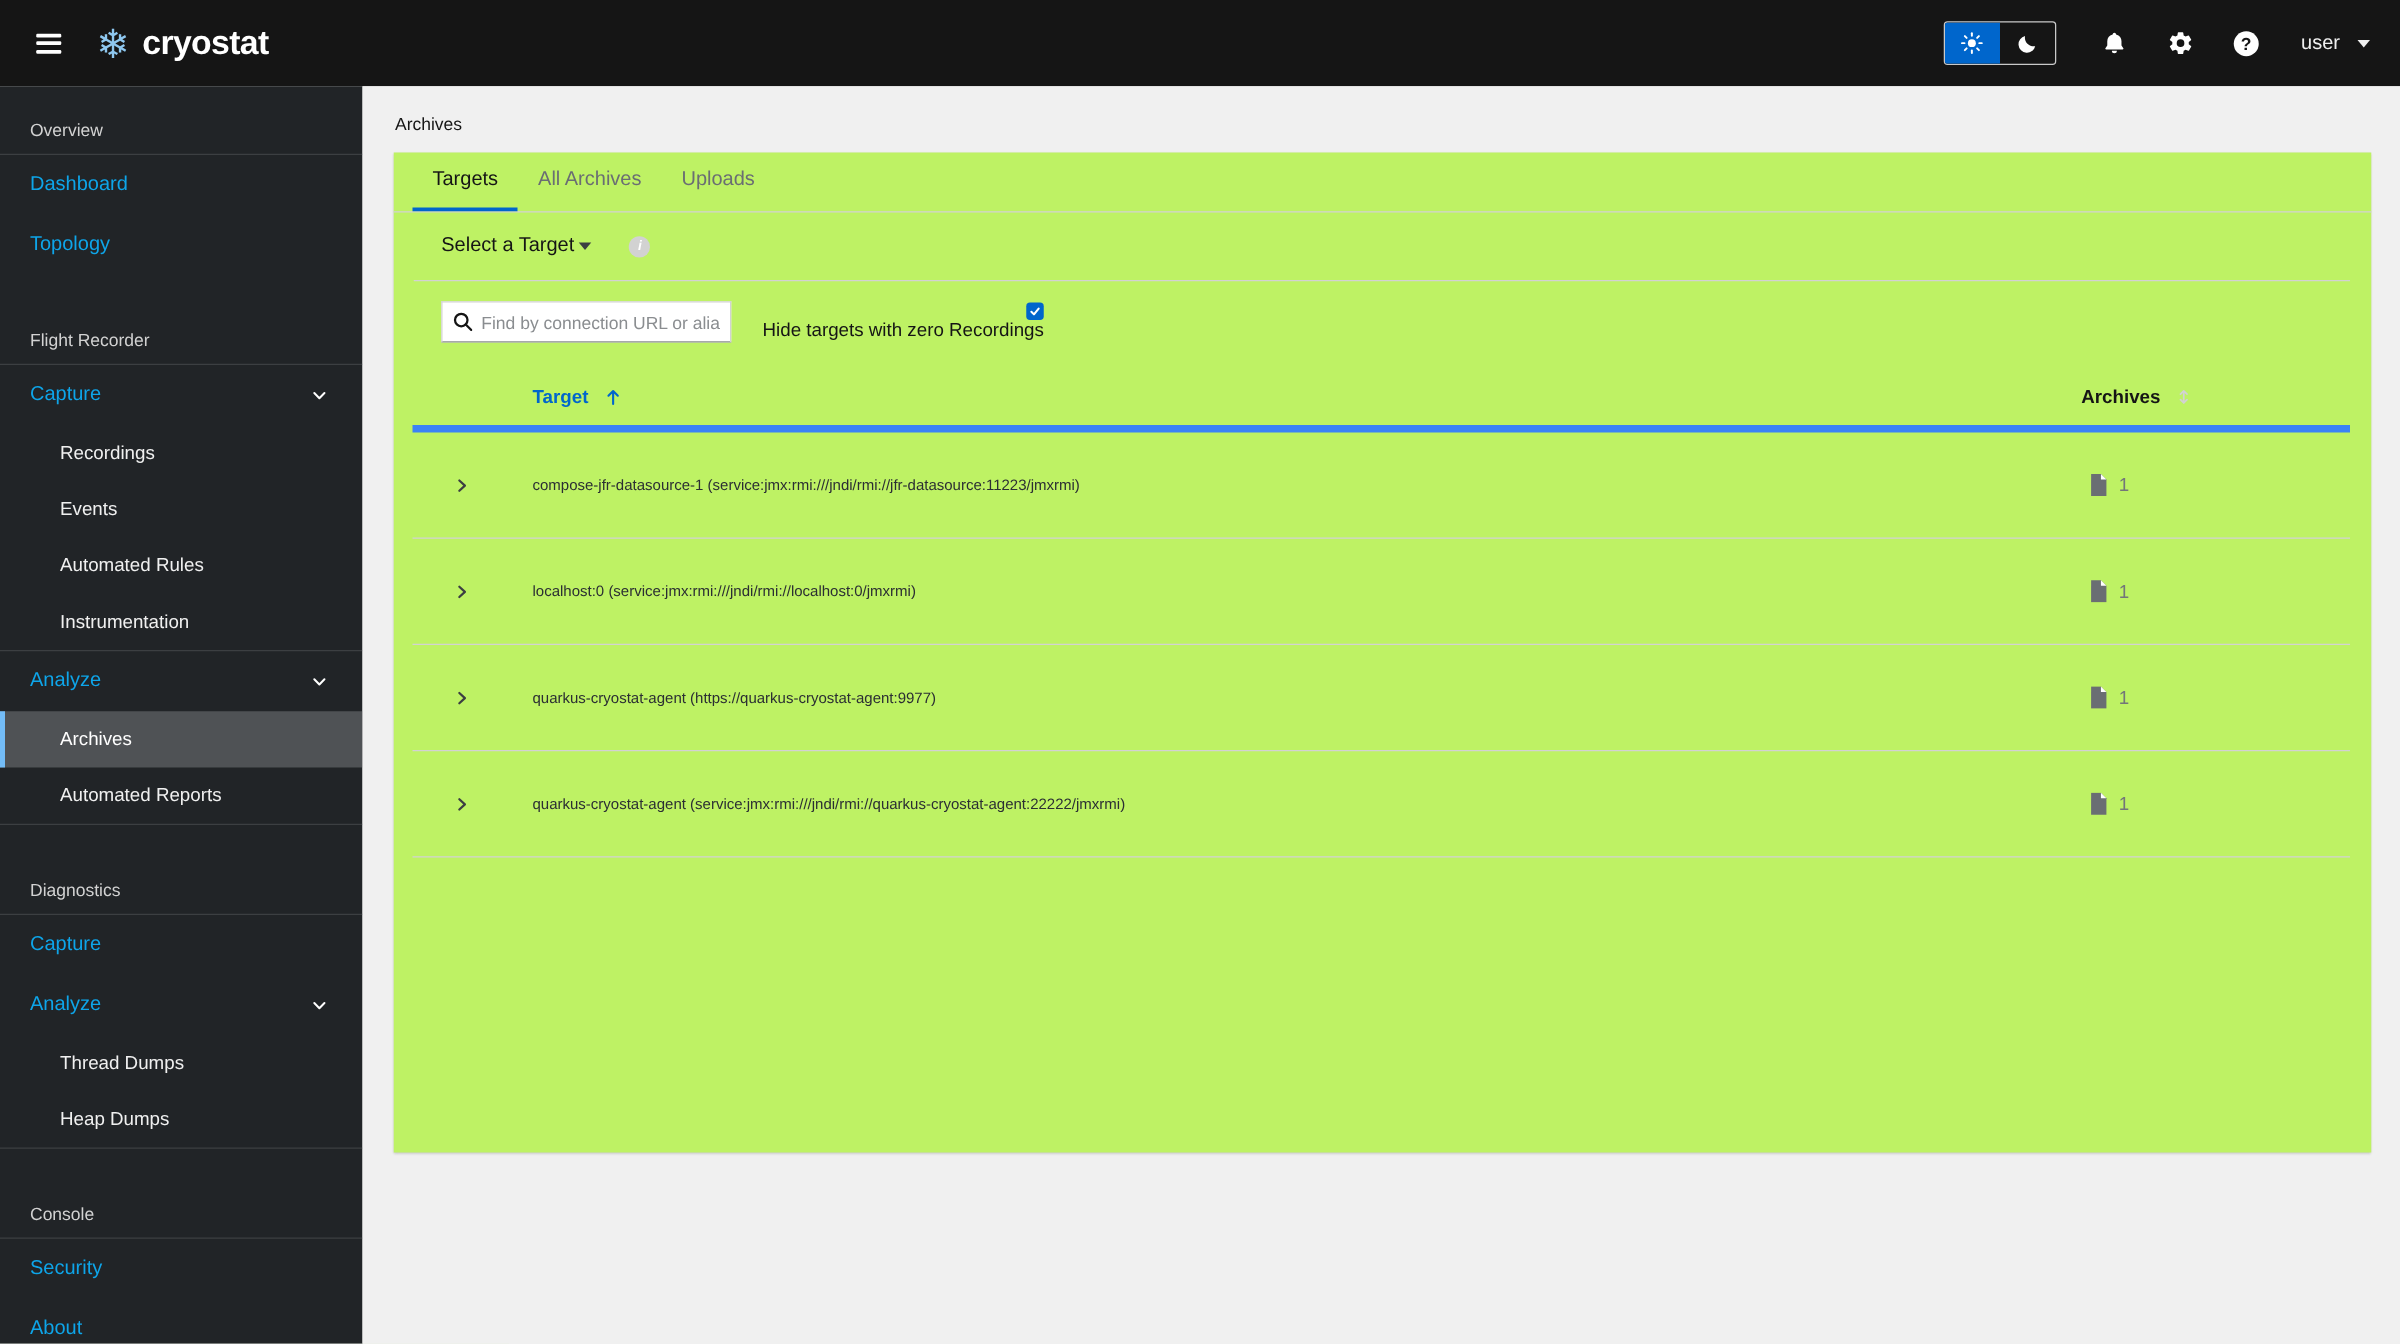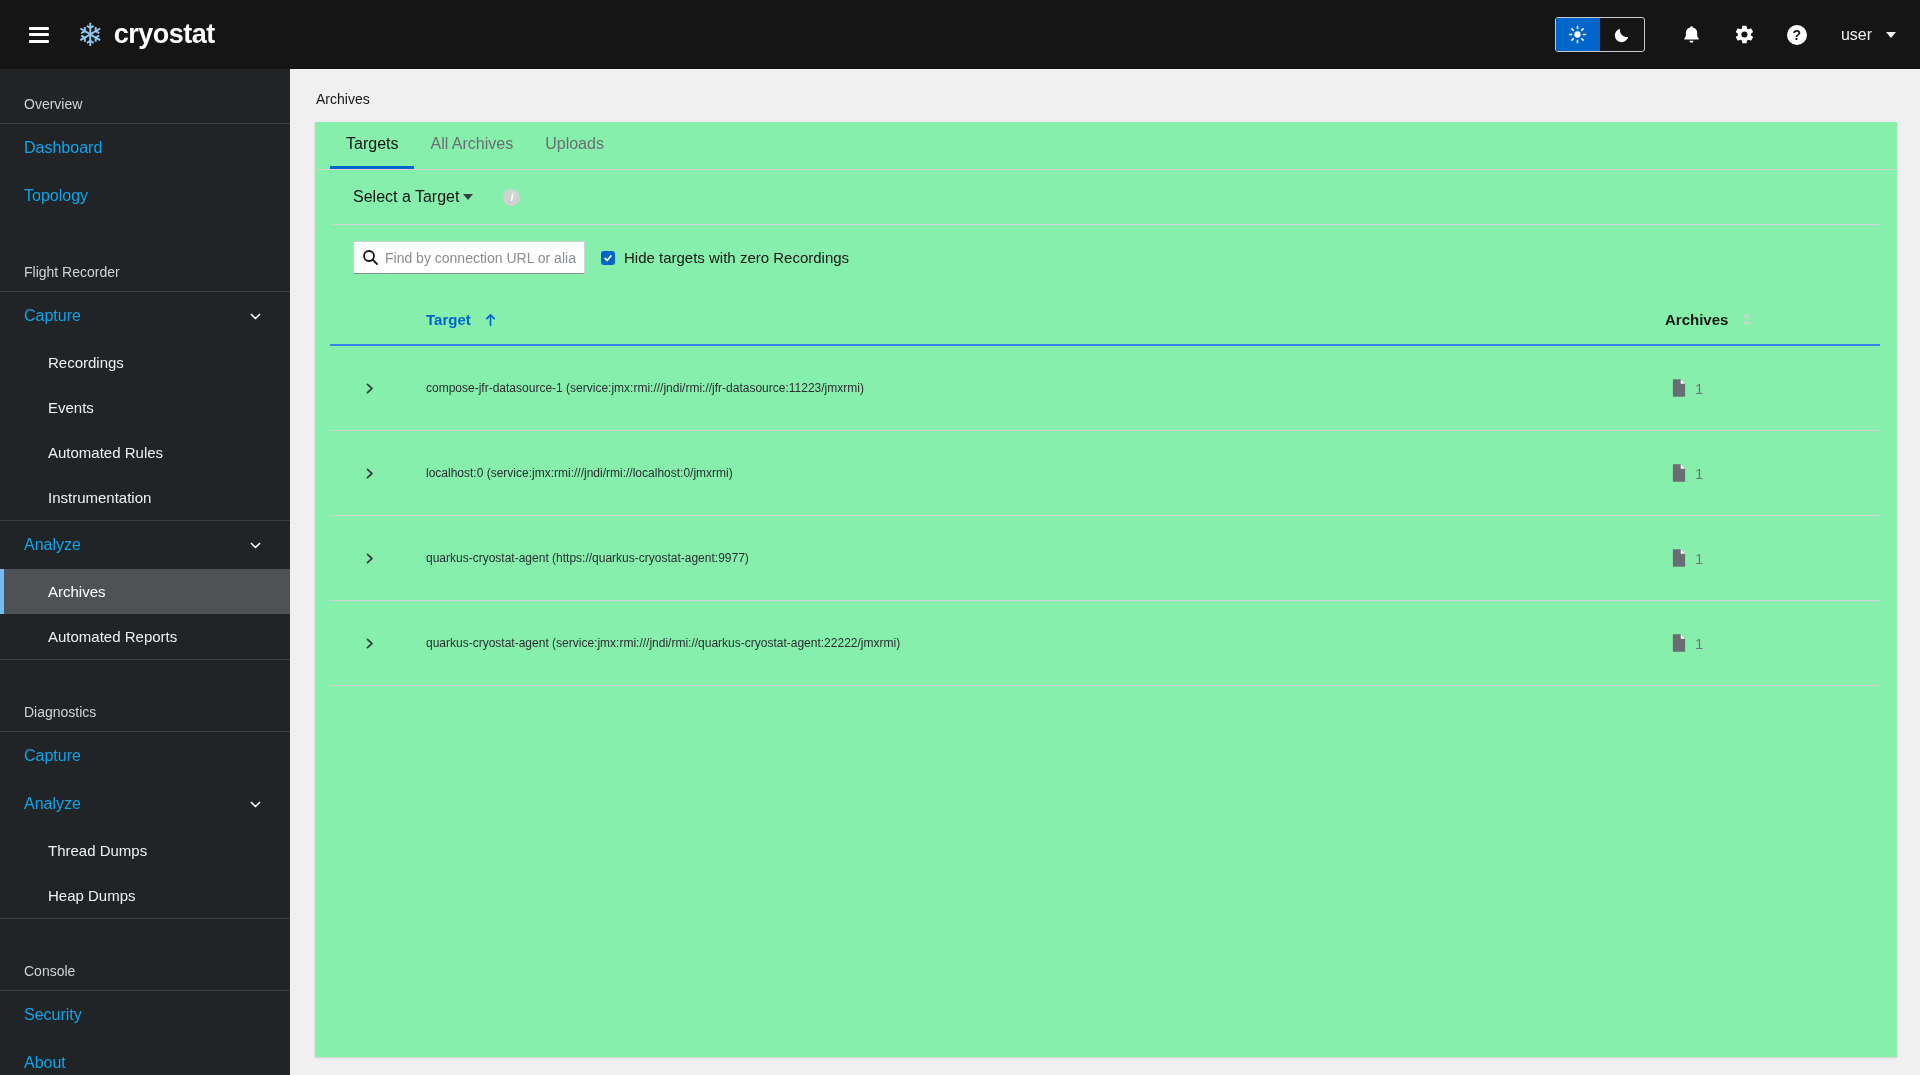--- a/index.html
+++ b/index.html
@@ -33,44 +33,44 @@
   .nav-divider { border:none; border-top:1px solid #3c3f42; margin-top:9px; }
   .nav-divider.tight { margin-top:0; }
   .nav-item { display:flex; align-items:center; height:48px; padding:0 28px 0 24px; font-size:16px; color:#0ea5e9; cursor:pointer; }
   .nav-item .grow { flex:1; }
   .nav-subitem { display:flex; align-items:center; height:45px; padding-left:48px; font-size:15px; color:#f0f0f0; cursor:pointer; }
   .nav-subitem.active { background:#4f5255; border-left:4px solid #73bcf7; padding-left:44px; color:#fff; }
   .nav-chevron { flex:none; }
 
   
   .breadcrumb { padding:22px 0 0 26px; font-size:14px; color:#151515; height:53px; }
-  .card { margin:0 23px 0 25px; background:#86efac; height:935px; box-shadow:0 1px 2px rgba(3,3,3,.12), 0 0 2px rgba(3,3,3,.06); }
+  .card { margin:0 23px 0 25px; background:#bef264; height:800px; box-shadow:0 1px 2px rgba(3,3,3,.12), 0 0 2px rgba(3,3,3,.06); }
 
   .tabs { display:flex; padding-left:15px; border-bottom:1px solid #d2d2d2; height:48px; }
   .tab { background:none; border:none; cursor:pointer; font-size:16px; color:#6a6e73; padding:0 16px; border-bottom:3px solid transparent; font-family:inherit; }
   .tab.active { color:#151515; border-bottom-color:#0066cc; }
 
   .select-row-wrap { margin:0 17px 0 16px; border-bottom:1px solid #d2d2d2; }
   .select-row { height:54px; display:flex; align-items:center; padding-left:22px; }
   .select-toggle { background:none; border:none; cursor:pointer; display:flex; align-items:center; gap:4px; font-family:inherit; }
   .select-label { font-size:16px; color:#151515; }
   .select-caret { width:0; height:0; border-left:5px solid transparent; border-right:5px solid transparent; border-top:6px solid #3c3f42; }
   .info-circle { width:17px; height:17px; border-radius:50%; background:#d2d2d2; color:#fff; font-size:11px; font-weight:bold; font-style:italic; display:flex; align-items:center; justify-content:center; margin-left:30px; cursor:pointer; }
 
   .toolbar { display:flex; align-items:center; padding:16px 17px 16px 38px; }
   .search-box { position:relative; width:232px; height:33px; }
   .search-box input { width:100%; height:100%; border:1px solid #d2d2d2; border-bottom-color:#8a8d90; padding:0 8px 0 31px; font-size:14px; color:#151515; font-family:inherit; outline:none; }
   .search-box input::placeholder { color:#8a8d90; }
   .search-ico { position:absolute; left:9px; top:8px; }
-  .check-group { display:flex; align-items:center; margin-left:16px; cursor:pointer; }
+  .check-group { display:flex; align-items:flex-end; margin-left:16px; cursor:pointer;flex-direction:column; }
   .checkbox { width:14px; height:14px; border-radius:3px; background:#0066cc; display:flex; align-items:center; justify-content:center; }
   .check-label { margin-left:9px; font-size:15px; color:#151515; }
 
   .tbl { margin:4px 17px 0 15px; }
-  .t-head { display:flex; align-items:center; height:52px; border-bottom:2px solid #3b82f6; }
+  .t-head { display:flex; align-items:center; height:52px; border-bottom:6px solid #3b82f6; }
   .col-expand { width:78px; flex:none; display:flex; align-items:center; justify-content:center; }
   .col-target { flex:1; padding-left:18px; display:flex; align-items:center; }
   .col-archives { width:230px; flex:none; padding-left:15px; display:flex; align-items:center; }
   .hdr-btn { background:none; border:none; cursor:pointer; display:flex; align-items:center; gap:12px; font-family:inherit; padding:0; }
   .hdr-target { font-size:15px; font-weight:bold; color:#0066cc; }
   .hdr-archives { font-size:15px; font-weight:bold; color:#151515; }
   .t-row { display:flex; align-items:center; height:85px; border-bottom:1px solid #d2d2d2; }
   .expand-btn { background:none; border:none; cursor:pointer; display:flex; align-items:center; justify-content:center; padding:8px; }
   .cell-target { font-size:12px; color:#2b2e33; }
   .cell-archives { padding-left:22px; }

